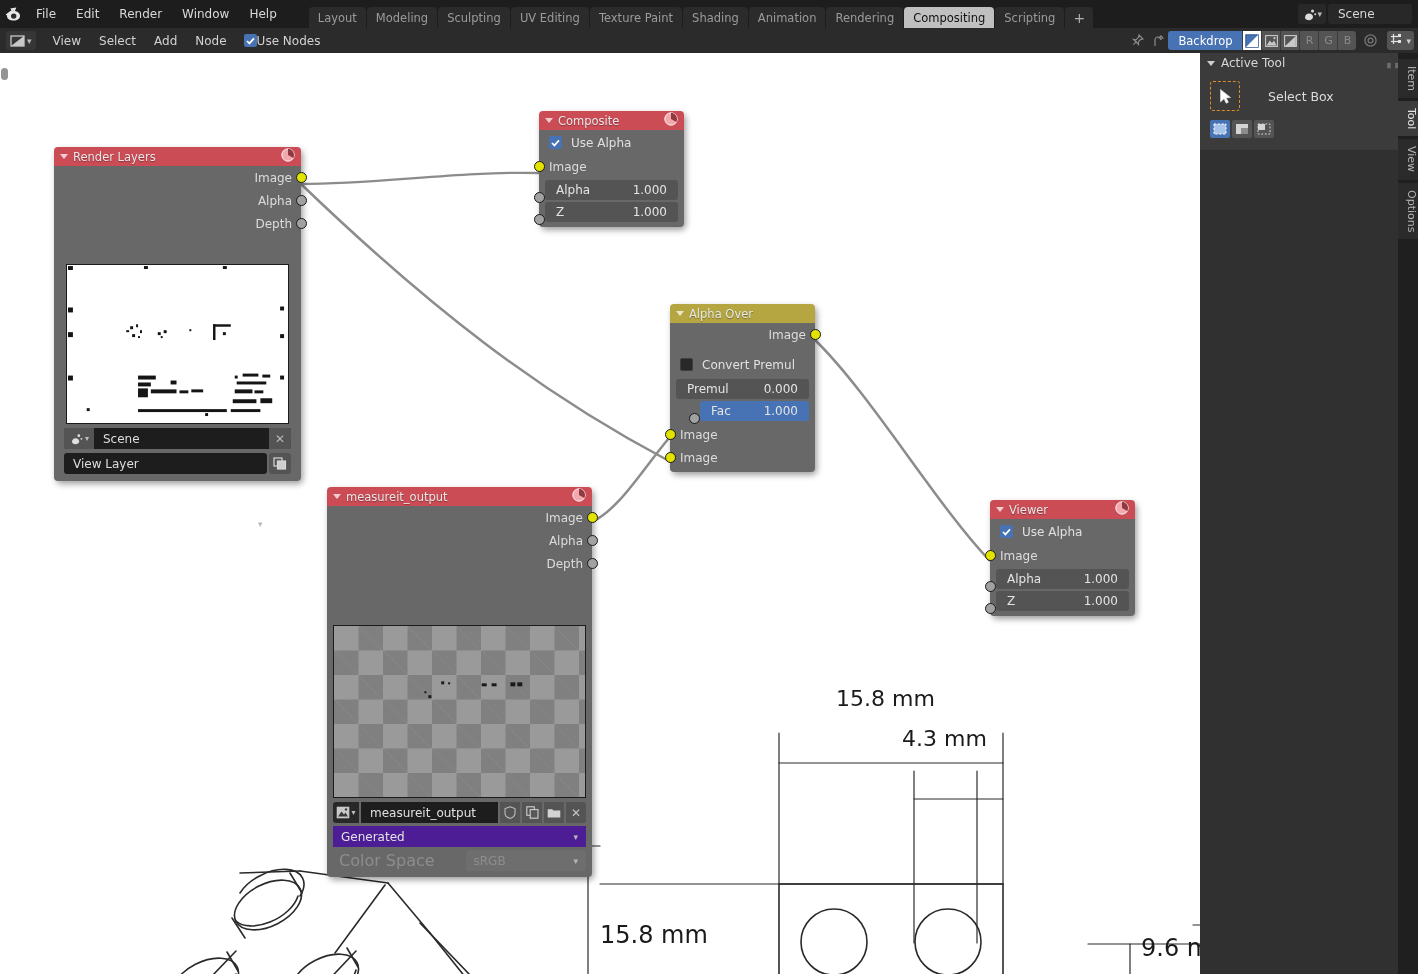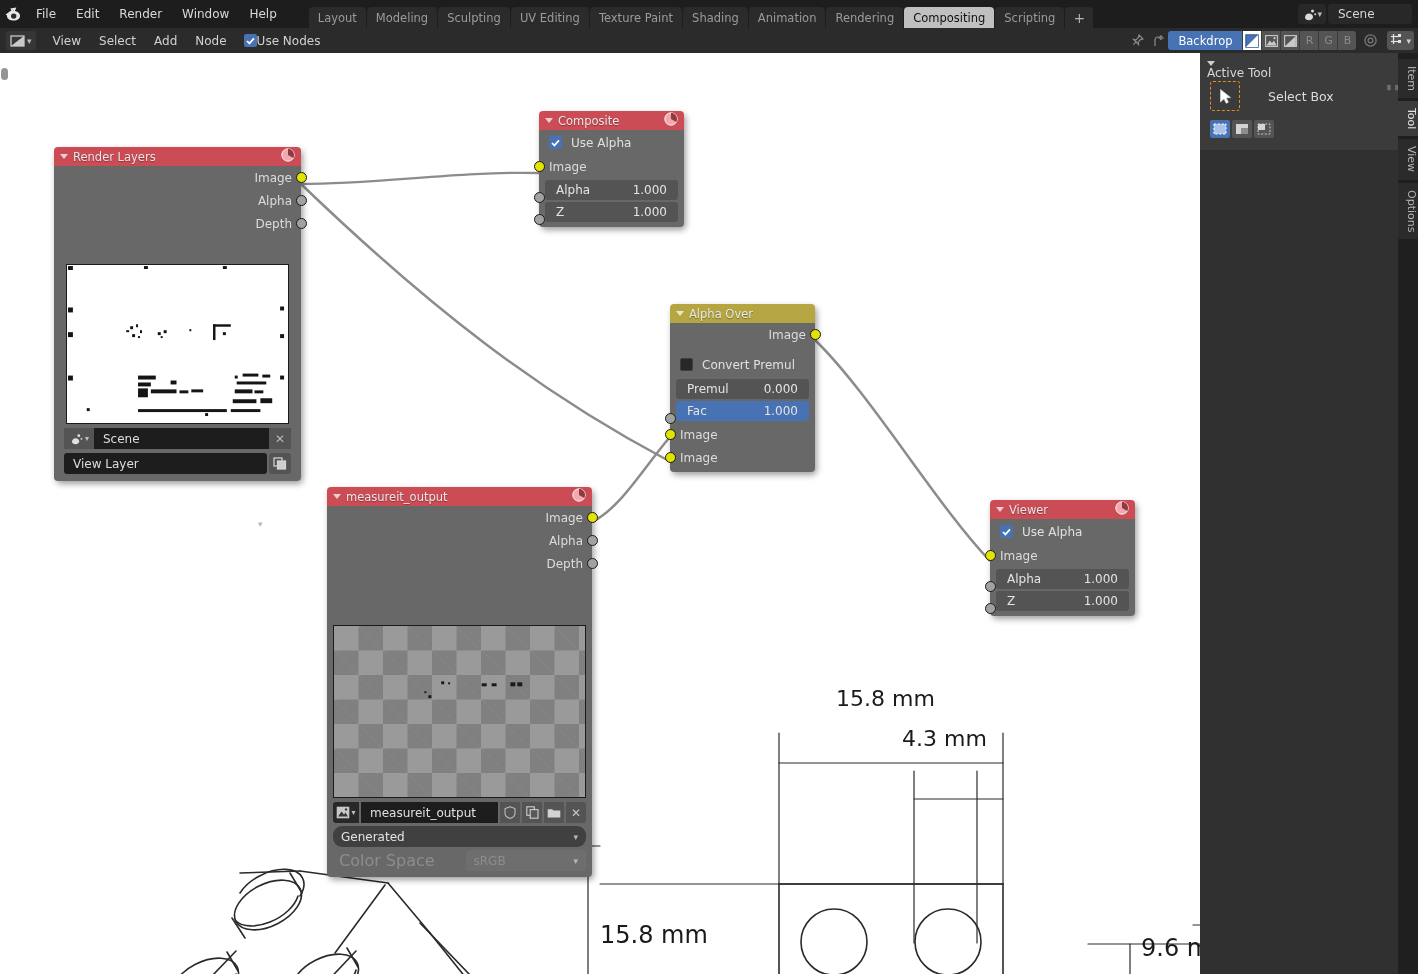--- a/index.html
+++ b/index.html
@@ -164,21 +164,21 @@
   .db-name {
     flex:1; height:21px; background:#1d1d1d; color:#e0e0e0; font-size:12px;
     display:flex; align-items:center; padding-left:9px;
   }
   .db-btn {
     width:20px; height:21px; background:#545454; display:flex;
     align-items:center; justify-content:center; color:#c8c8c8; font-size:12px;
   }
   .db-btn.r { border-radius:0 3px 3px 0; }
   .dropdown {
-    margin:3px 6px; height:21px; background:#404040; border-radius:9px;
+    margin:3px 6px; height:21px; background:#4c1d95; border-radius:0;
     display:flex; align-items:center; padding:0 8px; color:#e2e2e2; font-size:12px;
   }
   .dd-caret { margin-left:auto; color:#b9b9b9; font-size:9px; }
   .prop-row { display:flex; align-items:center; margin:3px 6px; height:21px; gap:6px; }
   .prop-lbl { color:#8d8d8d; font-size:16px; width:50%; padding-left:6px; }
   .prop-val {
     flex:1; height:21px; background:#6e6e6e; border-radius:3px; color:#8d8d8d;
     font-size:12px; display:flex; align-items:center; padding:0 8px;
   }
 
@@ -198,22 +198,22 @@
     font-size:12px; display:flex; align-items:center; padding:0 9px;
   }
   .rl-vl .b { width:22px; height:21px; background:#545454; border-radius:3px; display:flex; align-items:center; justify-content:center; }
 
   
   .sidebar {
     position:absolute; left:1200px; top:53px; width:218px; height:921px;
     background:#303030;
   }
   .sb-panel-hdr {
-    display:flex; height:20px; padding:8px 7px; color:#d6d6d6;
-    font-size:12px; background:#3b3b3b;flex-direction:column;
+    display:flex; align-items:center; height:20px; padding:8px 7px; color:#d6d6d6;
+    font-size:12px; background:#3b3b3b;
   }
   .sb-tri { width:0;height:0;border-left:4px solid transparent;border-right:4px solid transparent;border-top:5px solid #cfcfcf; margin-right:6px; }
   .sb-grip { margin-left:auto; color:#6d6d6d; font-size:9px; letter-spacing:1px; }
   .sb-content { background:#3b3b3b; padding:8px 10px 12px 10px; }
   .tool-row { display:flex; align-items:center; gap:28px; }
   .tool-thumb {
     width:30px; height:30px; border:1px dashed #e08c28; border-radius:3px;
     display:flex; align-items:center; justify-content:center; background:#3b3b3b;
   }
   .tool-name { color:#dcdcdc; font-size:12.5px; }
@@ -595,21 +595,21 @@
           <span class="sock out s-img"></span>
         </div>
         <div class="chkrow" style="margin-top:6px;">
           <span class="cbox off"></span>
           <span class="lbl">Convert Premul</span>
         </div>
         <div class="val">
           <span>Premul</span>
           <span>0.000</span>
         </div>
-        <div style="position:relative;">
+        <div style="position:relative;margin-left:24px;">
           <span class="sock in s-gray" style="top:12px;margin-top:0;"></span>
           <div class="val blue">
             <span>Fac</span>
             <span>1.000</span>
           </div>
         </div>
         <div class="inrow">
           <span class="sock in s-img"></span>
           <span>Image</span>
         </div>

